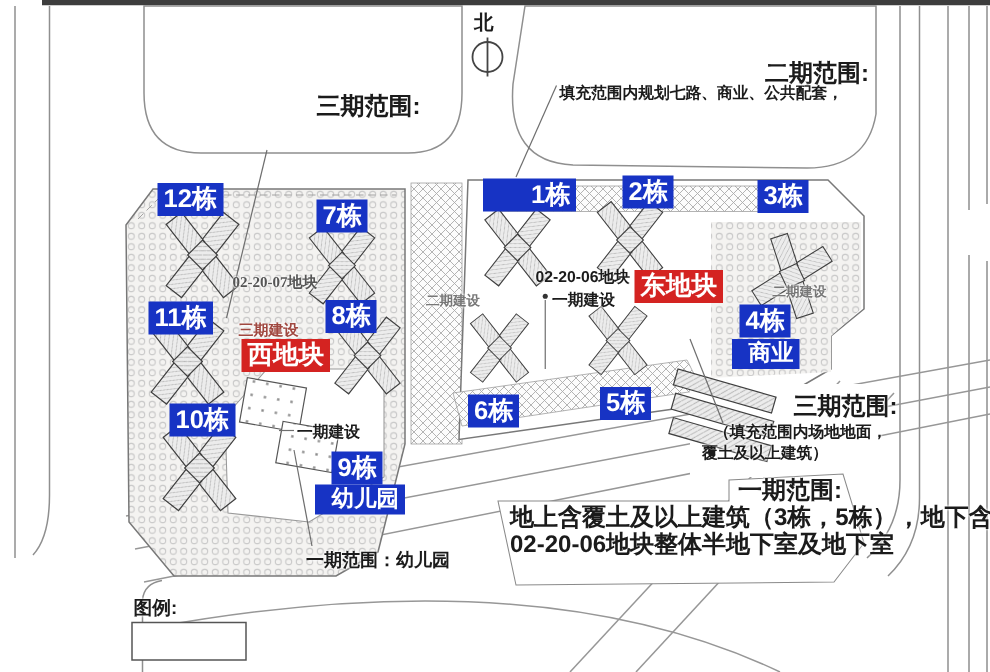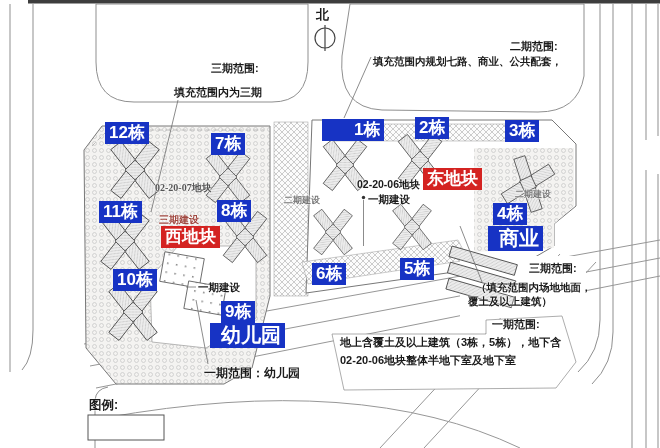--- a/index.html
+++ b/index.html
@@ -3,22 +3,22 @@
 <meta charset="utf-8">
 <style>
   html,body{margin:0;padding:0;background:#fff;}
   .canvas{position:relative;width:660px;height:448px;background:#ffffff;overflow:hidden;
           font-family:"Liberation Sans","DejaVu Sans",sans-serif;}
   .canvas svg{position:absolute;left:0;top:0;}
   .lbl{position:absolute;color:#fff;font-weight:bold;line-height:1.05;padding:2px 4px;
        white-space:nowrap;font-size:17px;}
   .lbl-blue{background:var(--label-blue,#1733c4);}
   .lbl-red{background:var(--label-red,#d42321);font-size:17px;}
-  .sm{font-size:20px;padding-left:11px;}
-  .an{position:absolute;color:#1b1b1b;font-weight:600;font-size:11px;white-space:nowrap;
+  .sm{font-size:15px;padding-left:11px;}
+  .an{position:absolute;color:#1b1b1b;font-weight:600;font-size:16px;white-space:nowrap;
       text-shadow:0 0 2px #fff,0 0 2px #fff;}
   .an-sm{font-size:10px;color:#555;font-weight:600;font-family:Liberation Serif, serif;}
   .an-tiny{font-size:9px;color:#777;font-weight:600;}
   .maroon{color:var(--phase3-text,#a04840);}
   .big{font-size:12px;}
 </style>
 </head>
 <body>
 
 <div class="canvas">
@@ -133,21 +133,20 @@
       <circle cx="325" cy="38" r="10"></circle>
       <line x1="325" y1="25" x2="325" y2="51"></line>
     </g>
 
     <rect x="88" y="415" width="76" height="25" fill="#ffffff" stroke="#555555" stroke-width="1"></rect>
   </svg>
 
   <div class="an big" style="left:316px;top:6px;font-size:13px;">北</div>
 
   <div class="an" style="left:211px;top:61px;">三期范围:</div>
-  <div class="an" style="left:174px;top:85px;">填充范围内为三期</div>
   <div class="an" style="left:510px;top:39px;">二期范围:</div>
   <div class="an" style="left:373px;top:55px;font-size:10.5px;">填充范围内规划七路、商业、公共配套，</div>
 
   <div class="an an-sm" style="left:155px;top:181px;">02-20-07地块</div>
   <div class="an an-sm maroon" style="left:159px;top:213px;">三期建设</div>
   <div class="an" style="left:357px;top:178px;font-size:10.5px;text-align:center;">02-20-06地块</div>
   <div class="an" style="left:368px;top:193px;font-size:10.5px;">一期建设</div>
   <div class="an an-tiny" style="left:284px;top:194px;">二期建设</div>
   <div class="an an-tiny" style="left:515px;top:188px;">二期建设</div>
   <div class="an" style="left:198px;top:281px;font-size:10.5px;">一期建设</div>
@@ -161,21 +160,21 @@
   <div class="lbl lbl-blue" style="left:217px;top:200px;">8栋</div>
   <div class="lbl lbl-blue" style="left:113px;top:269px;">10栋</div>
   <div class="lbl lbl-blue" style="left:312px;top:263px;">6栋</div>
   <div class="lbl lbl-blue" style="left:400px;top:258px;">5栋</div>
   <div class="lbl lbl-blue" style="left:221px;top:301px;">9栋</div>
   <div class="lbl lbl-blue sm" style="left:210px;top:323px;">幼儿园</div>
   <div class="lbl lbl-blue" style="left:493px;top:203px;">4栋</div>
   <div class="lbl lbl-blue sm" style="left:488px;top:226px;">商业</div>
 
   <div class="lbl lbl-red" style="left:161px;top:226px;">西地块</div>
-  <div class="lbl lbl-red" style="left:423px;top:168px;">东地块</div>
+  <div class="lbl lbl-red" style="left:423px;top:180px;">东地块</div>
 
   <div class="an big" style="left:204px;top:365px;">一期范围：幼儿园</div>
   <div class="an" style="left:529px;top:261px;">三期范围:</div>
   <div class="an" style="left:476px;top:281px;font-size:10.5px;">（填充范围内场地地面，</div>
   <div class="an" style="left:468px;top:295px;font-size:10.5px;">覆土及以上建筑）</div>
   <div class="an" style="left:492px;top:317px;">一期范围:</div>
   <div class="an" style="left:340px;top:335px;">地上含覆土及以上建筑（3栋，5栋），地下含</div>
   <div class="an" style="left:340px;top:353px;">02-20-06地块整体半地下室及地下室</div>
 
   <div class="an big" style="left:89px;top:397px;font-size:12.5px;">图例:</div>

